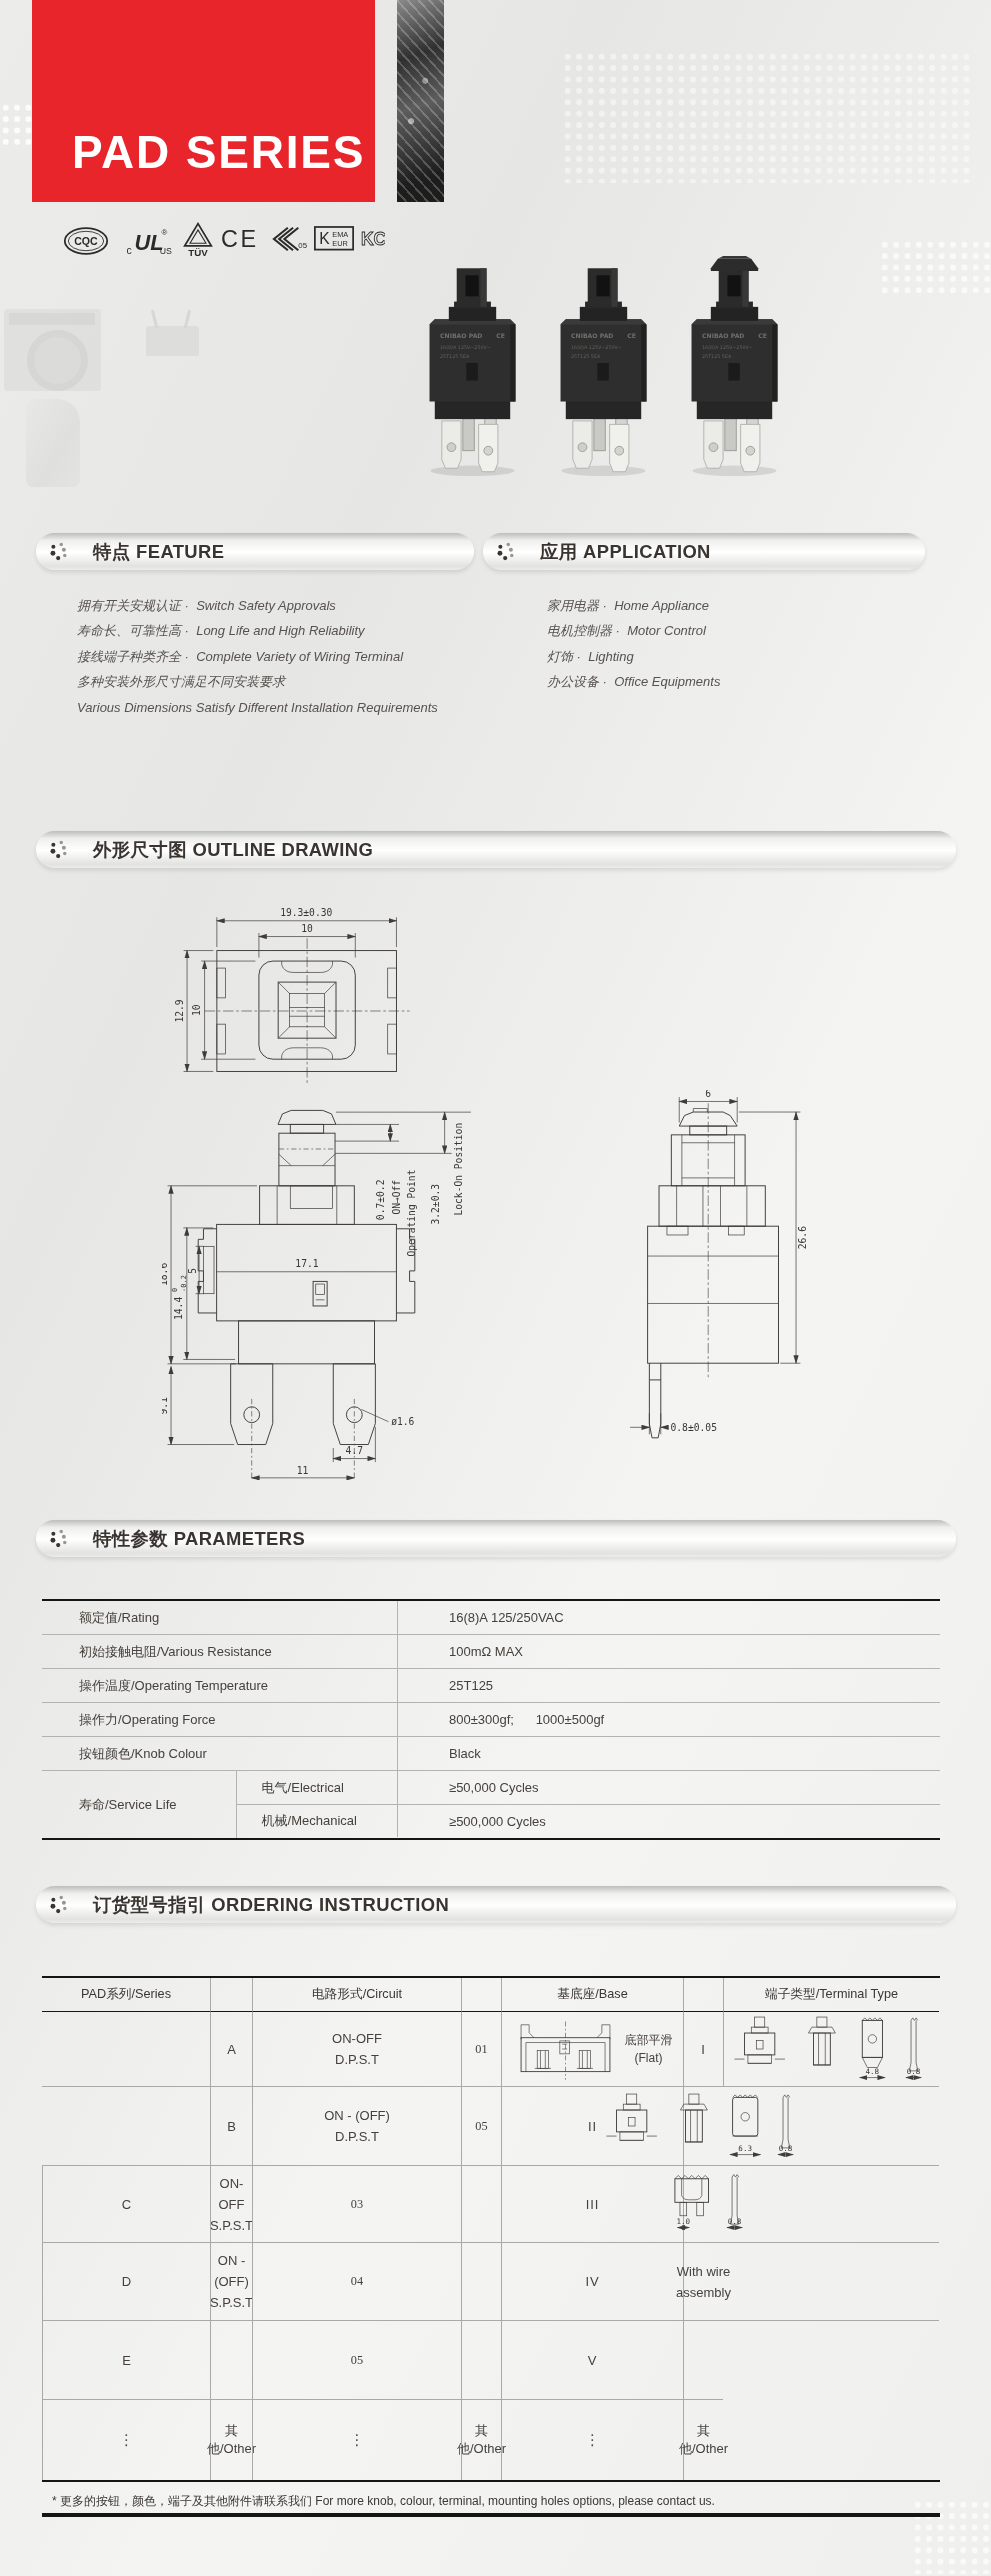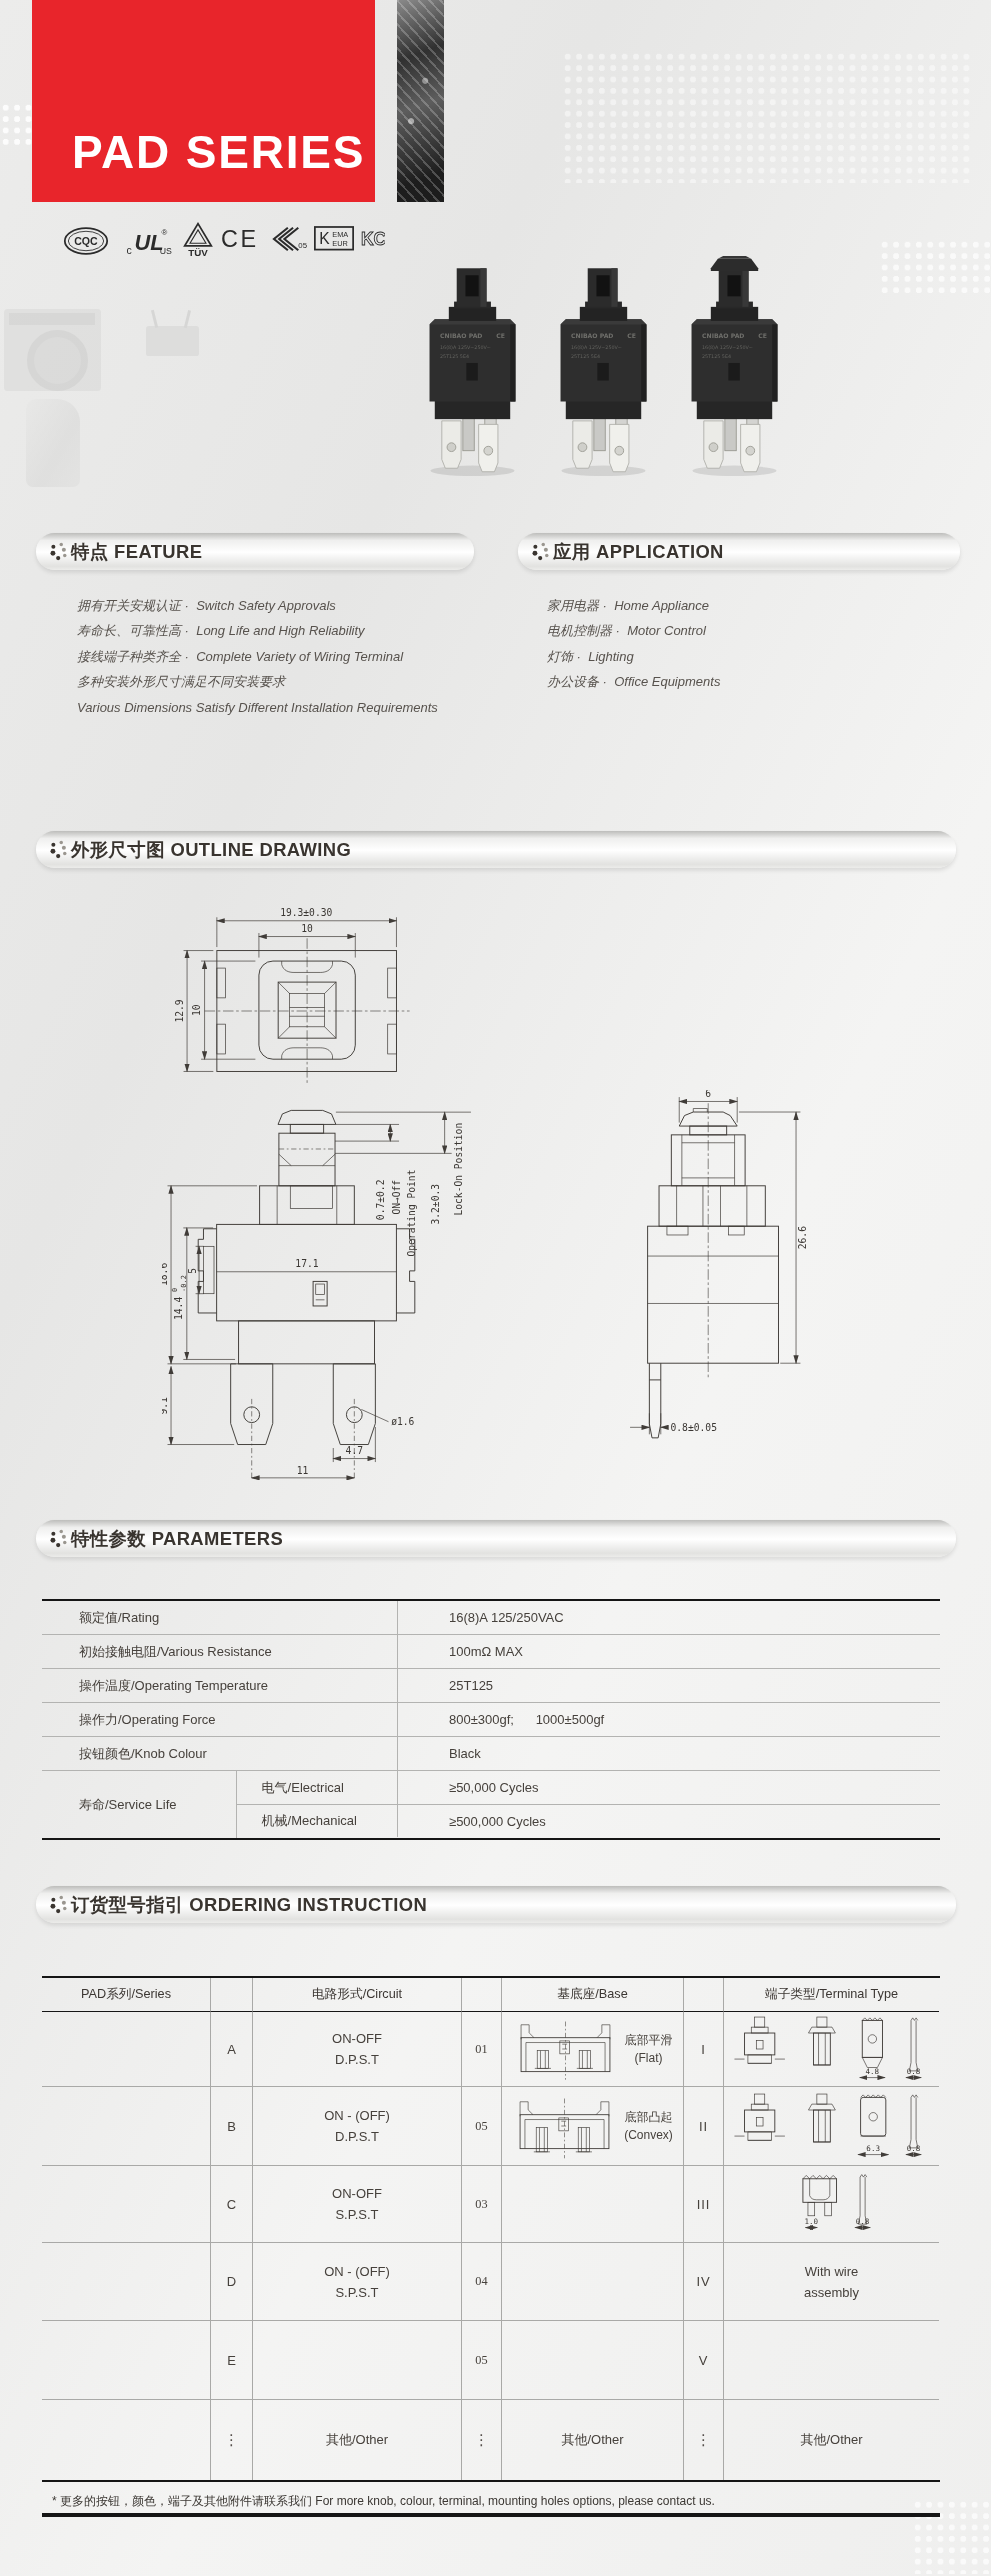--- a/index.html
+++ b/index.html
@@ -30,21 +30,21 @@
   .gw .panel{position:absolute;left:5.3px;top:4.4px;right:5.3px;height:11.4px;background:#c9c9c8;}
   .gr{position:absolute;left:146px;top:326px;width:53px;height:30px;background:#d6d6d5;border-radius:2.6px;opacity:.6;}
   .gr i{position:absolute;top:-16px;width:2.6px;height:17.5px;background:#cbcbca;}
   .gb{position:absolute;left:26px;top:399px;width:54px;height:88px;opacity:.5;border-radius:10.5px 23px 7px 7px;
       background:linear-gradient(120deg,#e6e6e5,#d5d5d4 60%,#dddddc);}
   
   .product{position:absolute;top:256px;width:107px;height:221px;}
   .mark{font-family:"DejaVu Sans",sans-serif;font-size:7px;font-weight:bold;fill:#6e6e6a;}
   .mark2{font-family:"DejaVu Sans",sans-serif;font-size:5.5px;fill:#62625e;}
   
-  .pill{position:absolute;height:37px;border-radius:18.4px;display:flex;align-items:center;gap:1px;padding-left:13px;box-sizing:border-box;
+  .pill{position:absolute;height:37px;border-radius:18.4px;display:flex;align-items:center;gap:23px;padding-left:13px;box-sizing:border-box;
         background:linear-gradient(180deg,#bdbdbb 0%,#efefee 20%,#ffffff 52%,#e2e2e0 90%,#ececea 100%);
         box-shadow:0 2.6px 4.4px rgba(0,0,0,.10);}
   .pill h2{margin:0;font-size:18.4px;font-weight:bold;color:#39342f;letter-spacing:0.4px;}
   .sec-list{position:absolute;font-size:13px;color:#57524d;line-height:25.4px;}
   .sec-list div{white-space:pre;font-style:italic;}
   
   .tech text{font-family:"DejaVu Sans Mono","Liberation Mono",monospace;font-size:11px;fill:#3b3733;}
   .tech .dts{font-size:8px;}
   .ln{fill:none;stroke:#403c38;stroke-width:1.1;}
   .lt{fill:none;stroke:#403c38;stroke-width:.8;}
@@ -220,21 +220,21 @@
     <h2>特点 FEATURE</h2>
   </div>
   <div class="sec-list" style="left:77px;top:593px;">
     <div>拥有开关安规认证 ·  Switch Safety Approvals</div>
     <div>寿命长、可靠性高 ·  Long Life and High Reliability</div>
     <div>接线端子种类齐全 ·  Complete Variety of Wiring Terminal</div>
     <div>多种安装外形尺寸满足不同安装要求</div>
     <div>Various Dimensions Satisfy Different Installation Requirements</div>
   </div>
 
-  <div class="pill" style="left:518px;top:533px;width:442px;">
+  <div class="pill" style="left:483px;top:533px;width:442px;">
     <svg width="21" height="21" viewBox="0 0 24 24">
       <circle cx="5" cy="6.5" r="2.3" fill="#3a3530"></circle>
         <circle cx="14" cy="4" r="2" fill="#9a968f"></circle>
       <circle cx="4.5" cy="14" r="2.8" fill="#3a3530"></circle>
         <circle cx="17" cy="10" r="2.3" fill="#9a968f"></circle>
       <circle cx="10.5" cy="19.5" r="2.4" fill="#3a3530"></circle>
         <circle cx="18" cy="16.5" r="2" fill="#9a968f"></circle>
     </svg>
     <h2>应用 APPLICATION</h2>
   </div>
@@ -492,39 +492,20 @@
       </svg>
     </div>
 
     <div class="ocell bt"></div>
     <div class="ocell bl bt">B</div>
     <div class="ocell bl bt">
       <div class="ccl1">ON - (OFF)</div>
       <div class="ccl2">D.P.S.T</div>
     </div>
     <div class="ocell bl bt onum">05</div>
-    <div class="ocell bl bt basecell">
-      <svg class="tech" width="105" height="70" viewBox="0 0 130 84">
-        <path d="M10,30 V12 H20 V22 L26,28" class="lt"></path>
-          <path d="M120,30 V12 H110 V22 L104,28" class="lt"></path>
-        <rect x="10" y="28" width="110" height="42" class="ln"></rect>
-        <path d="M16,70 V34 H114 V70" class="lt"></path>
-        <rect x="58" y="32" width="12" height="16" class="lt"></rect>
-          <path d="M61,36 H67 M61,42 H67" class="lt"></path>
-        <rect x="30" y="44" width="14" height="30" class="lt"></rect>
-          <path d="M27,74 H47 M34,44 V74 M40,44 V74" class="lt"></path>
-        <rect x="82" y="44" width="14" height="30" class="lt"></rect>
-          <path d="M79,74 H99 M86,44 V74 M92,44 V74" class="lt"></path>
-        <path d="M65,8 V82" class="clS"></path>
-      </svg>
-      <div class="basetxt">
-        <div>底部凸起</div>
-        <div>(Convex)</div>
-      </div>
-    </div>
     <div class="ocell bl bt oroman">II</div>
     <div class="ocell bl bt">
       <svg class="tech" width="204" height="74" viewBox="0 0 240 88" style="font-size:15px">
         <rect x="28" y="6" width="12" height="12" class="lt"></rect>
           <rect x="24" y="18" width="20" height="7" class="lt"></rect>
         <rect x="16" y="25" width="36" height="26" class="ln"></rect>
           <rect x="30" y="34" width="8" height="10" class="lt"></rect>
         <r1ect></r1ect>
           <rect x="20" y="51" width="28" height="10" class="lt"></rect>
         <path d="M4,56 H16 M52,56 H64 M20,61 H48" class="lt"></path>

